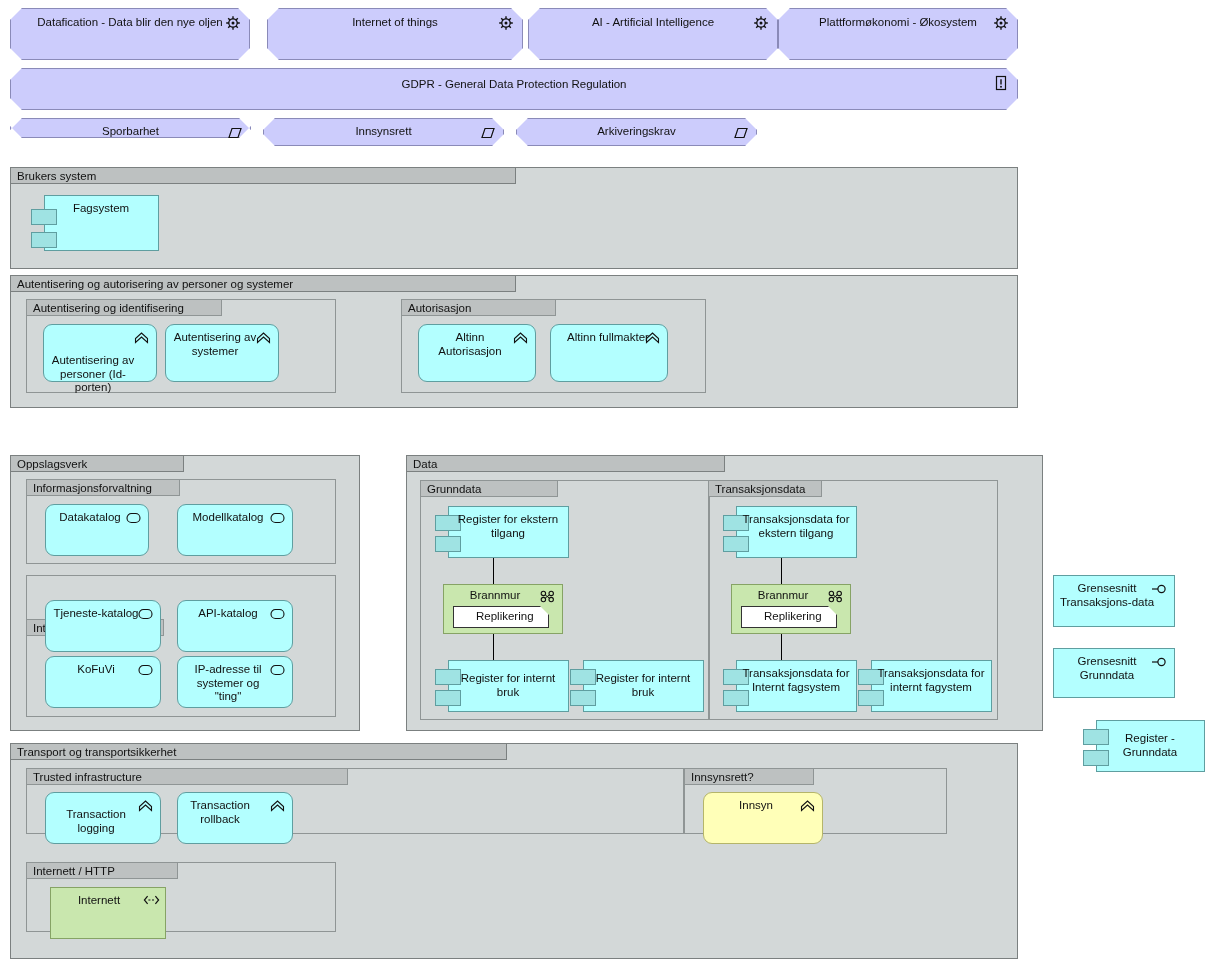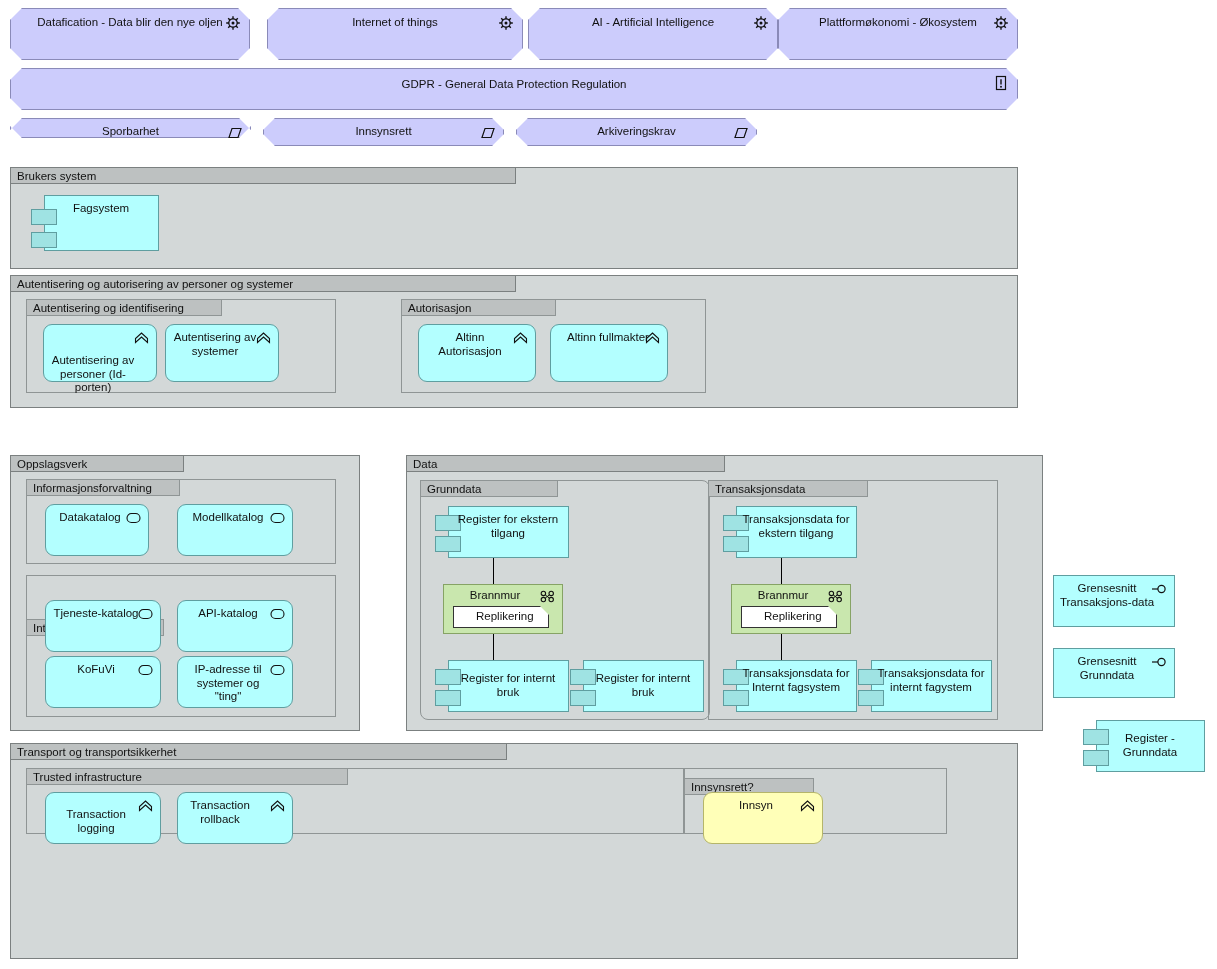--- a/index.html
+++ b/index.html
@@ -277,21 +277,21 @@
             <rect x="1" y="1.5" width="13" height="9" rx="4.5" ry="4.5" fill="none" stroke="#111" stroke-width="1.1"></rect>
           </svg>
       </span>
     </div>
   </div>
 </div>
 
 <div class="abs group" style="left:381px;top:455px;width:637px;height:276px;margin-left:25px;">
   <div class="tab" style="width:319px;">Data</div>
 
-  <div class="abs subgroup" style="left:13px;top:24px;width:290px;height:240px;border-radius:8px;">
+  <div class="abs subgroup" style="left:13px;top:24px;width:290px;height:240px;">
     <div class="tab" style="width:138px;">Grunndata</div>
 
     <div class="conn" style="left:72px;top:76px;height:28px;"></div>
     <div class="conn" style="left:72px;top:152px;height:28px;"></div>
 
     <div class="comp" style="left:14px;top:25px;width:134px;height:52px;">
       <div class="body"></div>
       <div class="nub n1" style="top:9px;"></div>
       <div class="nub n2" style="top:30px;"></div>
       <span class="lbl">Register for ekstern tilgang</span>
@@ -322,21 +322,21 @@
 
     <div class="comp" style="left:149px;top:179px;width:134px;height:52px;">
       <div class="body"></div>
       <div class="nub n1" style="top:9px;"></div>
       <div class="nub n2" style="top:30px;"></div>
       <span class="lbl" style="top:12px;">Register for internt bruk</span>
     </div>
   </div>
 
   <div class="abs subgroup" style="left:301px;top:24px;width:290px;height:240px;">
-    <div class="tab" style="width:160px;">Transaksjonsdata</div>
+    <div class="tab" style="width:114px;">Transaksjonsdata</div>
 
     <div class="conn" style="left:72px;top:76px;height:28px;"></div>
     <div class="conn" style="left:72px;top:152px;height:28px;"></div>
 
     <div class="comp" style="left:14px;top:25px;width:134px;height:52px;">
       <div class="body"></div>
       <div class="nub n1" style="top:9px;"></div>
       <div class="nub n2" style="top:30px;"></div>
       <span class="lbl">Transaksjonsdata for ekstern tilgang</span>
     </div>
@@ -392,32 +392,45 @@
       <span class="lbl" style="padding:0 36px 0 6px;">Transaction rollback</span>
       <span class="ico">
         <svg width="15" height="15" viewBox="0 0 15 15">
             <path d="M1.5 11.5V7.5L7.5 2L13.5 7.5V11.5L7.5 6L1.5 11.5Z" fill="none" stroke="#111" stroke-width="1.1"></path>
           </svg>
       </span>
     </div>
   </div>
 
   <div class="abs subgroup" style="left:673px;top:24px;width:263px;height:66px;">
-    <div class="tab" style="width:130px;margin-top:10px;">Innsynsrett?</div>
+    <div class="tab" style="width:130px;">Innsynsrett?</div>
 
     <div class="abs el svc yellow" style="left:18px;top:23px;width:120px;height:52px;">
       <span class="lbl" style="padding:0 20px 0 6px;">Innsyn</span>
       <span class="ico">
         <svg width="15" height="15" viewBox="0 0 15 15">
             <path d="M1.5 11.5V7.5L7.5 2L13.5 7.5V11.5L7.5 6L1.5 11.5Z" fill="none" stroke="#111" stroke-width="1.1"></path>
           </svg>
       </span>
     </div>
   </div>
 
+  <div class="abs subgroup" style="left:15px;top:118px;width:310px;height:70px;">
+    <div class="tab" style="width:152px;">Internett / HTTP</div>
+
+    <div class="abs el green" style="left:23px;top:24px;width:116px;height:52px;">
+      <span class="lbl" style="padding:0 22px 0 4px;">Internett</span>
+      <span class="ico" style="top:6px;">
+        <svg width="17" height="12" viewBox="0 0 17 12">
+            <path d="M4.6 2.2L1.4 6L4.6 9.8M12.4 2.2L15.6 6L12.4 9.8" fill="none" stroke="#111" stroke-width="1.2"></path>
+            <path d="M5.4 6H11.8" stroke="#111" stroke-width="1.2" stroke-dasharray="2 1.6"></path>
+          </svg>
+      </span>
+    </div>
+  </div>
 </div>
 
 <div class="abs el" style="left:1053px;top:575px;width:122px;height:52px;">
   <span class="lbl" style="padding:0 18px 0 4px;">Grensesnitt Transaksjons-data</span>
   <span class="ico" style="top:7px;width:16px;height:12px;">
     <svg width="16" height="12" viewBox="0 0 16 12">
         <path d="M1 6H7" stroke="#111" stroke-width="1.2"></path>
         <circle cx="10.5" cy="6" r="3.6" fill="none" stroke="#111" stroke-width="1.2"></circle>
       </svg>
   </span>

